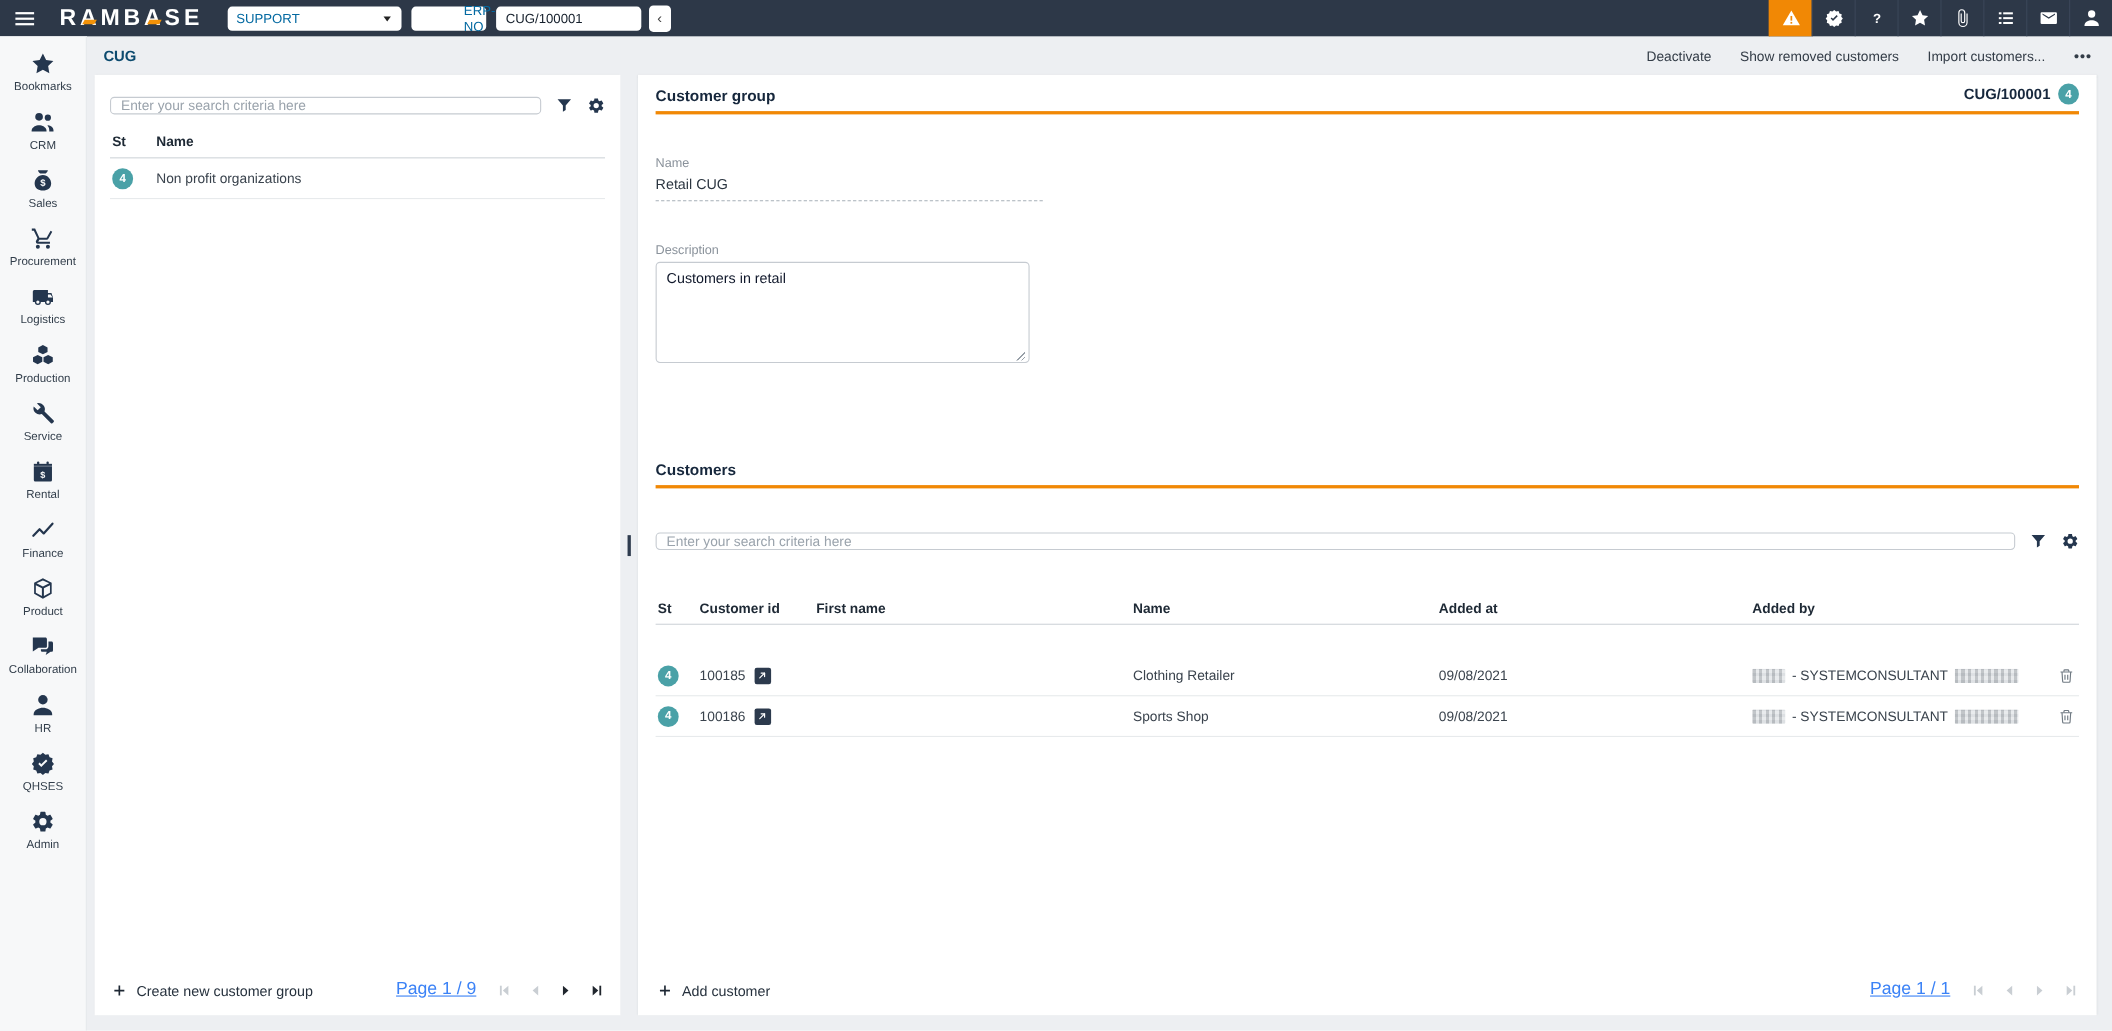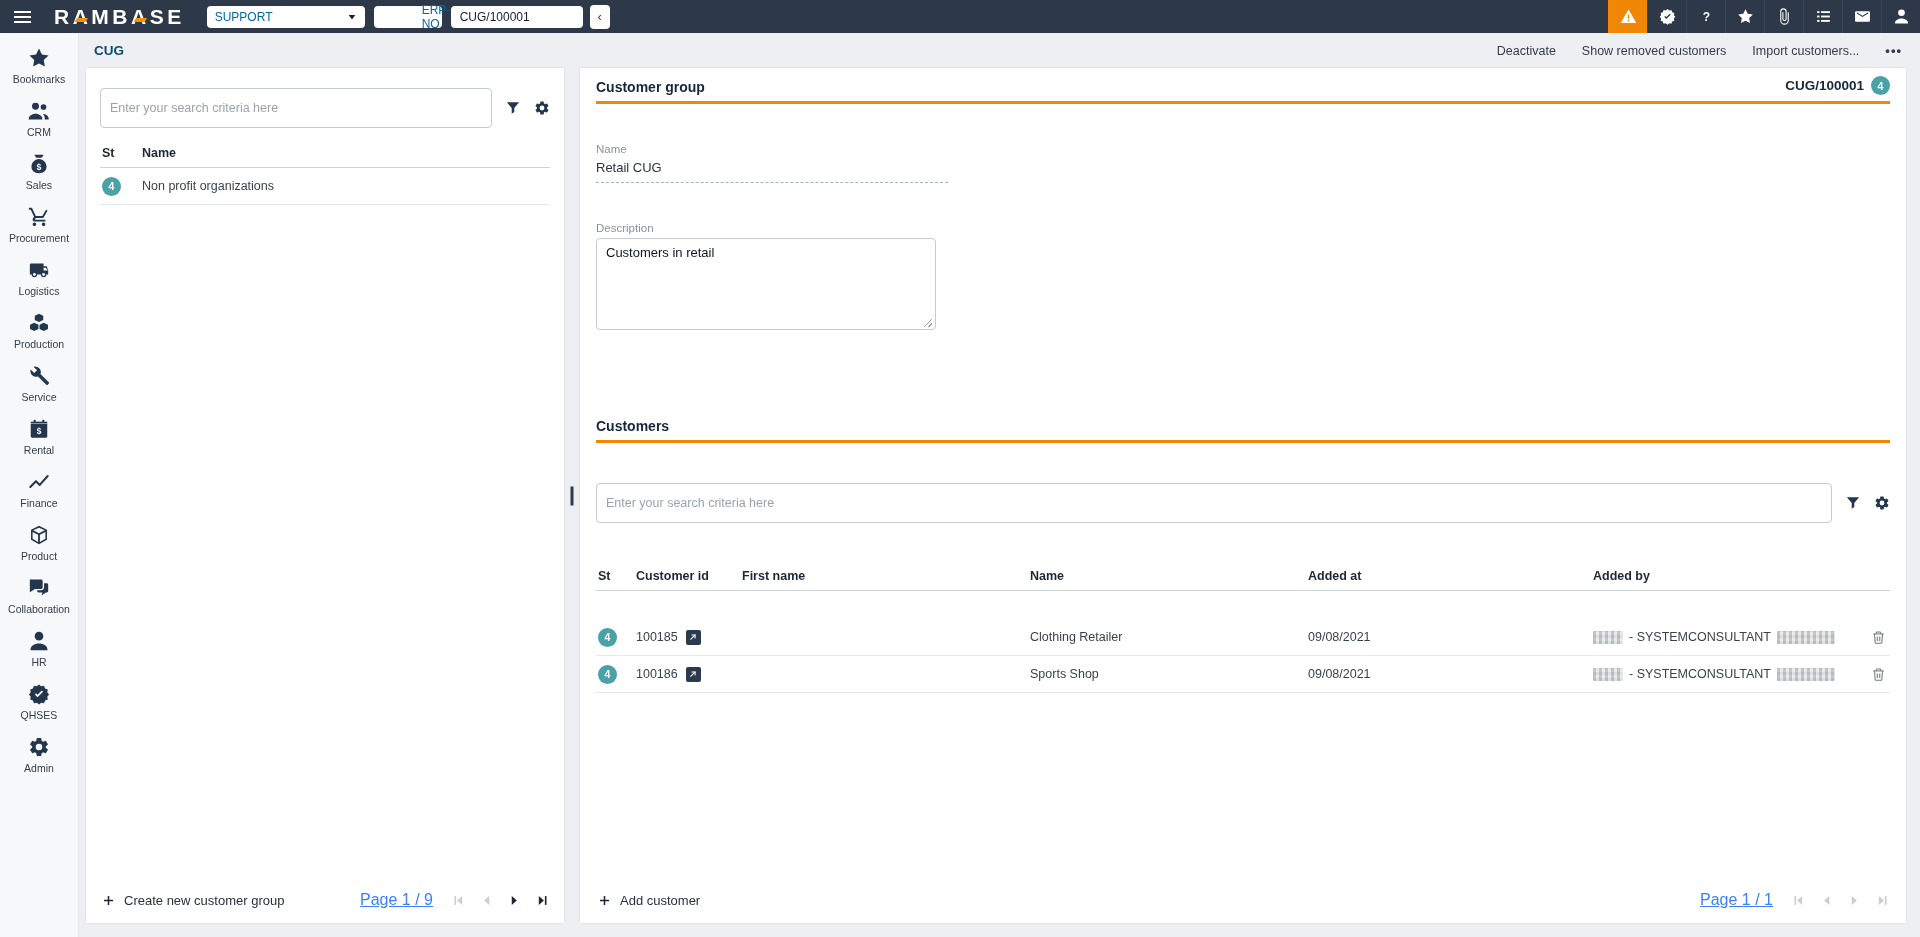--- a/index.html
+++ b/index.html
@@ -66,21 +66,21 @@
 
   .section-head { display:flex; align-items:flex-end; font-weight:bold; font-size:14px;
                   color:#16273c; padding-bottom:6px; border-bottom:3px solid #f18805; }
   .doc-ref { margin-left:auto; display:flex; align-items:center; gap:7px;
              font-weight:bold; font-size:13.5px; color:#16273c; }
   .badge { width:19px; height:19px; border-radius:50%; background:#4aa1a7; color:#fff;
            font-size:10.5px; font-weight:bold; display:flex; align-items:center;
            justify-content:center; flex:0 0 auto; }
 
   .search-row { display:flex; align-items:center; gap:13px; margin:12px 0 10px; }
-  .search-input { flex:1; height:40px; border:1px solid #c6cbd1; border-radius:4px;
+  .search-input { flex:1; height:16px; border:1px solid #c6cbd1; border-radius:4px;
                   padding:0 9px; font-size:12.5px; color:#0f766e; outline:none; min-width:0; }
   .search-input::placeholder { color:#9aa3ac; }
   .icon-btn { color:#24364e; display:flex; cursor:pointer; flex:0 0 auto; }
   .icon-btn svg { width:16px; height:16px; }
 
   .tbl-head { display:flex; align-items:center; font-weight:bold; font-size:12.5px;
               color:#1e2935; padding:8px 0 7px; border-bottom:1px solid #cfd4d9; }
   .tbl-row { display:flex; align-items:center; min-height:37px; border-bottom:1px solid #e7eaec;
              font-size:12.5px; color:#3a434d; cursor:pointer; }
   .cell { padding-right:6px; }

